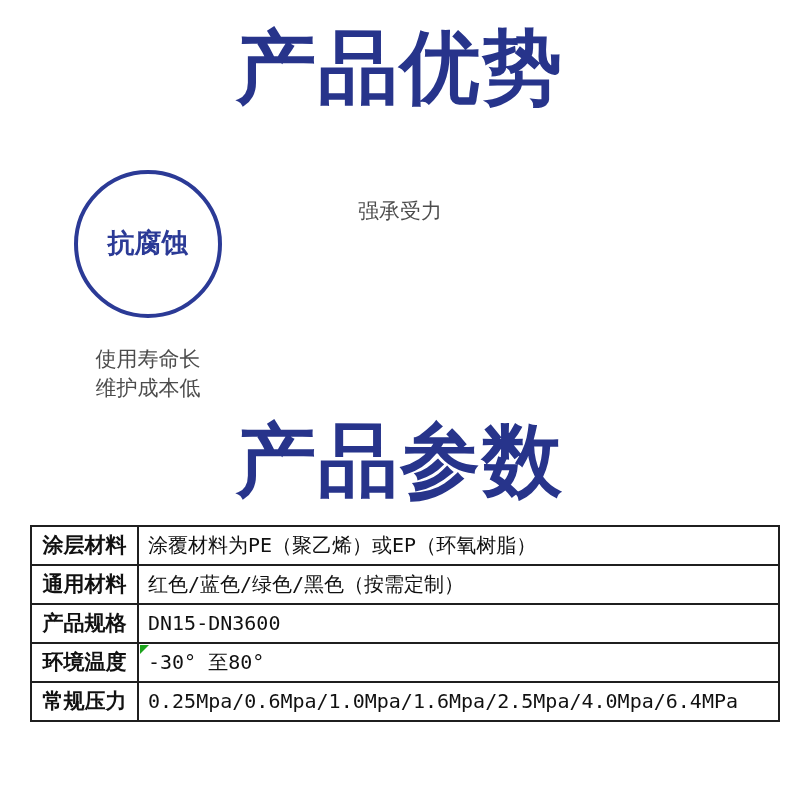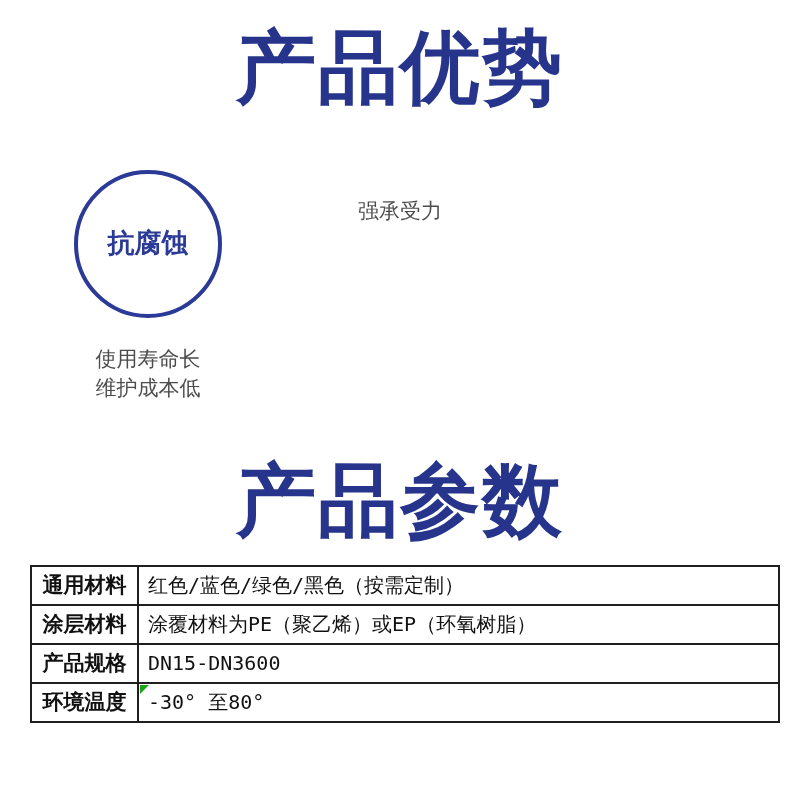--- a/index.html
+++ b/index.html
@@ -59,21 +59,21 @@
   .advantage-caption {
     margin-top: 26px;
     color: #4c4c4c;
     font-size: 21px;
     line-height: 1.4;
     text-align: center;
     white-space: pre-line;
   }
 
   
-  .parameters-title { margin-top: 56px; }
+  .parameters-title { margin-top: 16px; }
   .parameters-table {
     margin: 22px 0 0 30px;
     width: 750px;
     border-collapse: collapse;
     border: 2px solid #1f1f1f;
   }
   .parameters-table th,
   .parameters-table td {
     border: 2px solid #1f1f1f;
     height: 39px;
@@ -134,35 +134,39 @@
 
     </div>
   </div>
 
   <div>
     <div class="section-title parameters-title">产品参数</div>
 
     <table class="parameters-table">
       <tbody>
         <tr>
+          <th>涂层材料</th>
+          <td>涂覆材料为PE（聚乙烯）或EP（环氧树脂）</td>
+        </tr>
+        <tr>
           <th>通用材料</th>
           <td>红色/蓝色/绿色/黑色（按需定制）</td>
-        </tr>
-        <tr>
-          <th>涂层材料</th>
-          <td>涂覆材料为PE（聚乙烯）或EP（环氧树脂）</td>
         </tr>
         <tr>
           <th>产品规格</th>
           <td>DN15-DN3600</td>
         </tr>
         <tr>
           <th>环境温度</th>
           <td>
             <span class="cell-flag"></span>
             <span>-30° 至80°</span>
           </td>
         </tr>
+        <tr>
+          <th>常规压力</th>
+          <td>0.25Mpa/0.6Mpa/1.0Mpa/1.6Mpa/2.5Mpa/4.0Mpa/6.4MPa</td>
+        </tr>
       </tbody>
     </table>
   </div>
 
 </div>
 
 </body></html>

